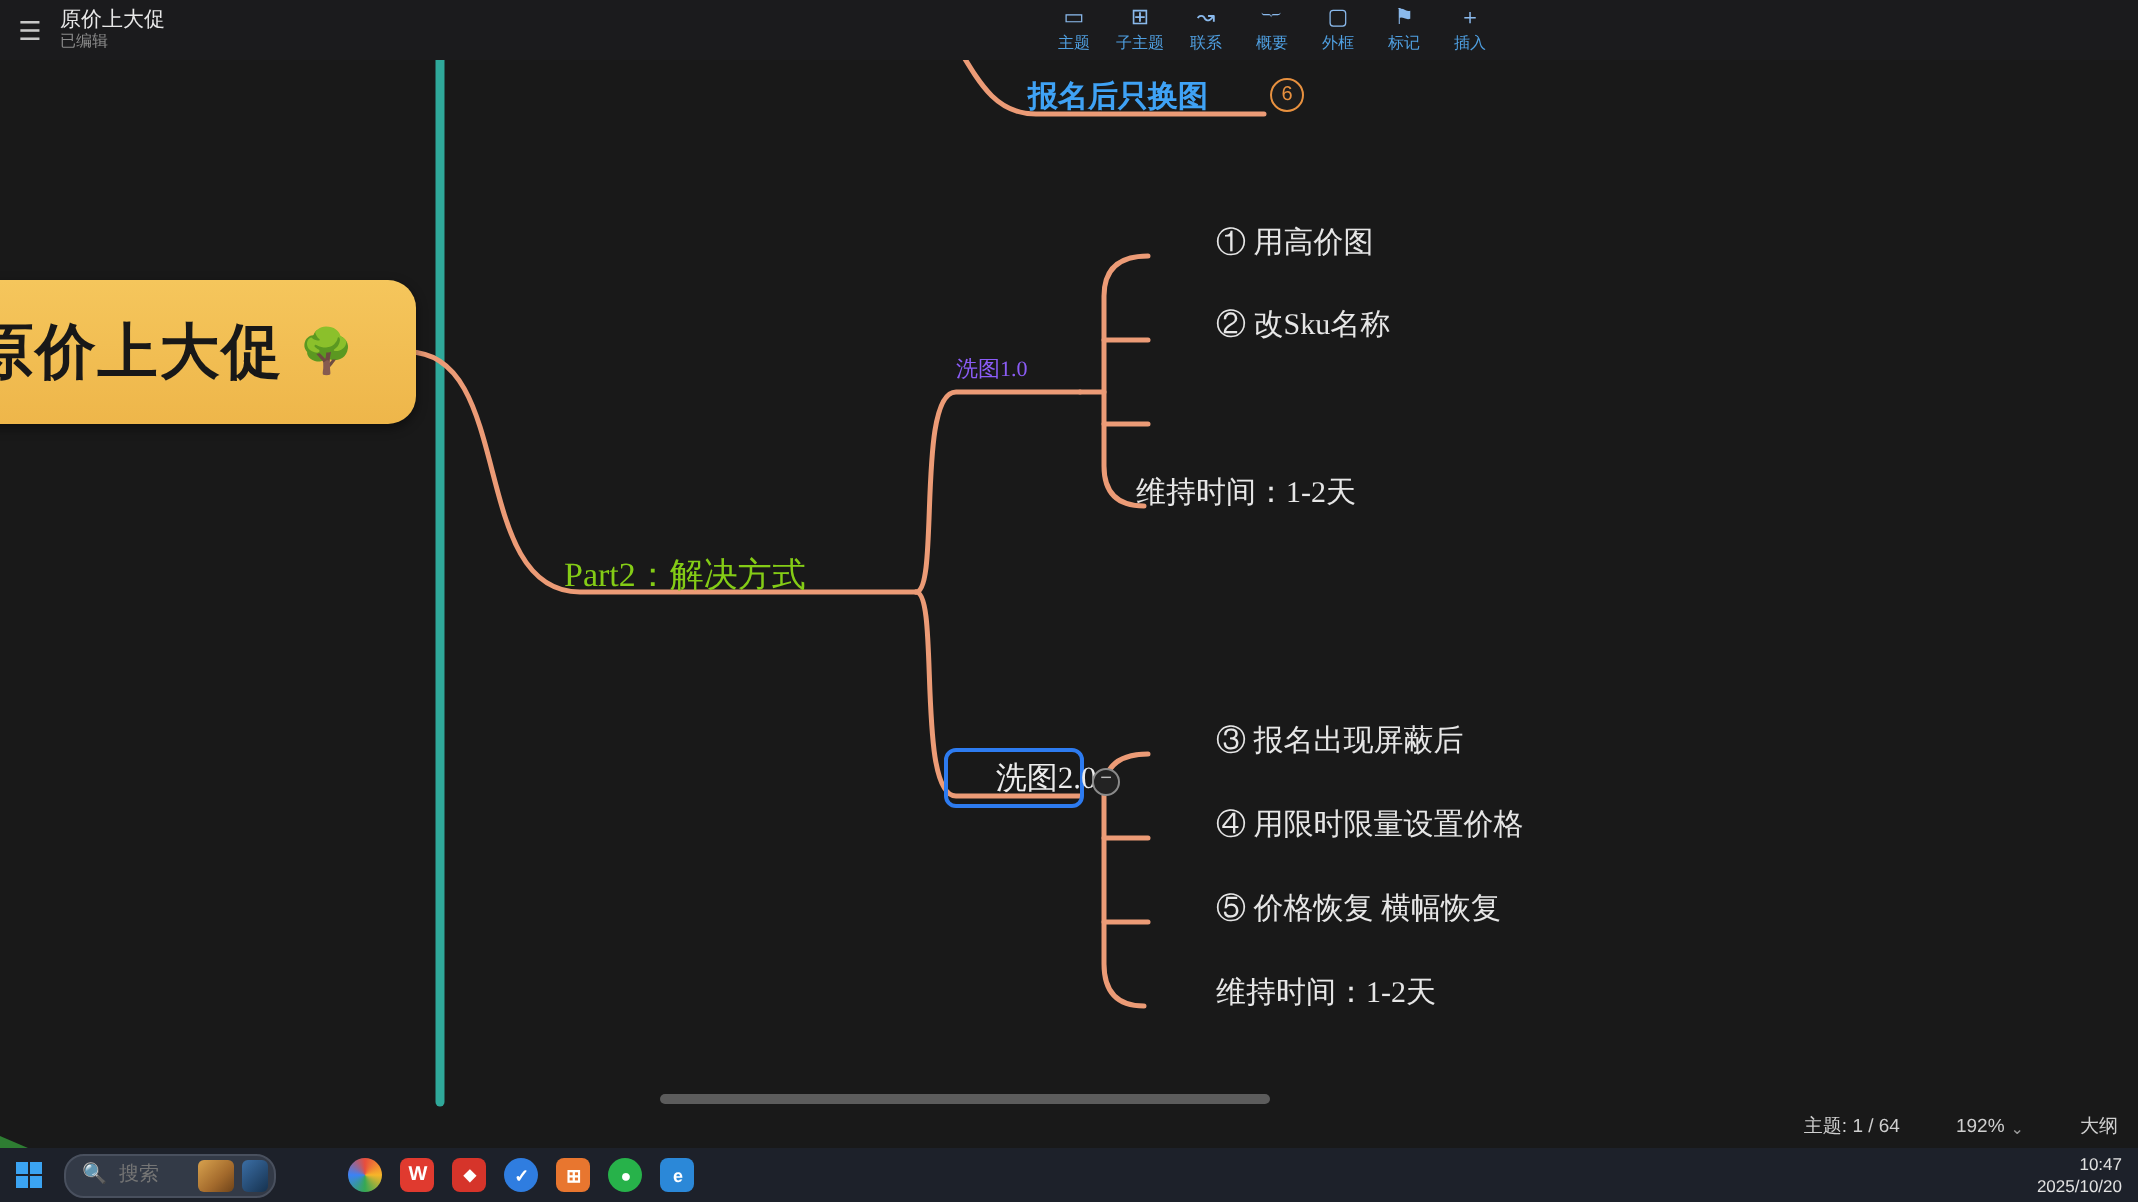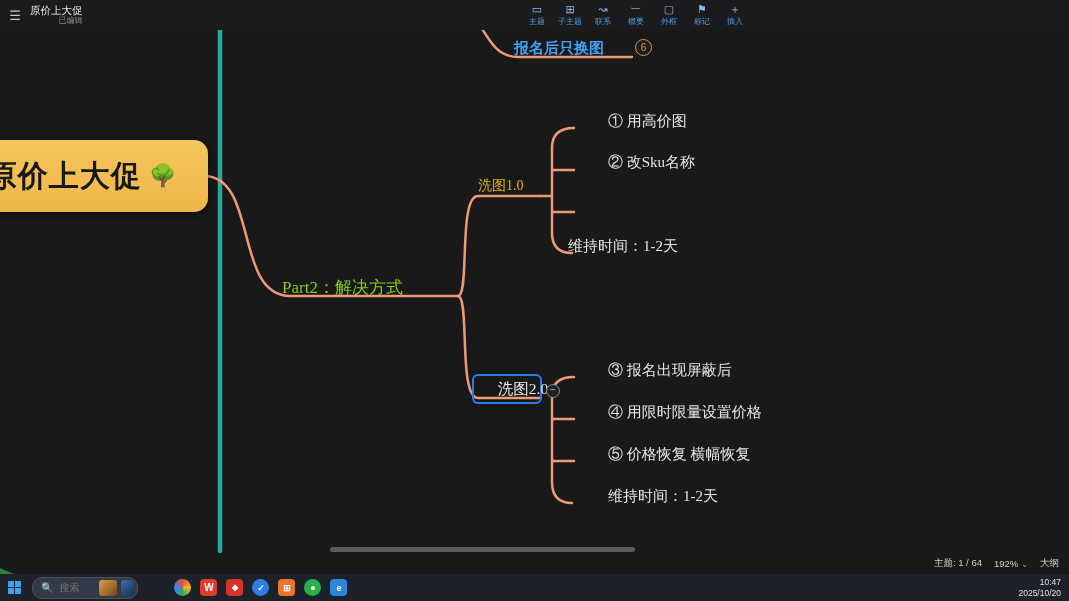--- a/index.html
+++ b/index.html
@@ -5,21 +5,21 @@
   html,body{margin:0;padding:0;background:#111;}
   .app{position:relative;width:1069px;height:601px;background:#191919;overflow:hidden;
        font-family:"Liberation Sans",sans-serif;-webkit-font-smoothing:antialiased;}
 
   
   .titlebar{position:absolute;top:0;left:0;right:0;height:30px;background:#1b1b1d;
             display:flex;align-items:center;z-index:30;}
   .menu-btn{width:30px;text-align:center;color:#c8c8c8;font-size:13px;cursor:pointer;}
   .doc-info{display:flex;flex-direction:column;line-height:1.15;}
   .doc-title{font-size:10.5px;color:#e8e8e8;}
-  .doc-sub{font-size:8px;color:#8b8b8b;text-align:right;}
+  .doc-sub{font-size:8px;color:#8b8b8b;}
   .toolbar{position:absolute;left:522px;top:2px;display:flex;gap:3px;}
   .tb-item{min-width:26px;display:flex;flex-direction:column;align-items:center;gap:1px;cursor:pointer;padding:1px 2px;}
   .tb-icon{font-size:11px;color:#8ab9ec;line-height:12px;height:12px;}
   .tb-label{font-size:8px;color:#4f9fe0;white-space:nowrap;}
 
   
   .canvas{position:absolute;top:30px;left:0;width:1069px;height:544px;background:#191919;overflow:hidden;}
   svg.links{position:absolute;left:0;top:0;width:1069px;height:544px;pointer-events:none;}
 
   .root-node{position:absolute;left:-44px;top:110px;width:252px;height:72px;
@@ -28,39 +28,39 @@
              box-shadow:0 2px 6px rgba(0,0,0,.45);}
   .root-label{font-size:30px;font-weight:800;color:#181818;font-family:"Liberation Serif",serif;letter-spacing:1px;}
   .root-emoji{font-size:22px;}
 
   .map-text{font-family:"Liberation Serif",serif;white-space:nowrap;cursor:pointer;}
   .top-branch{position:absolute;left:514px;top:9px;font-size:15px;font-weight:700;color:#3fa2f5;}
   .badge{position:absolute;left:635px;top:9px;width:17px;height:17px;border-radius:50%;
          border:1.5px solid #e8913f;color:#e8913f;font-size:10px;display:flex;align-items:center;
          justify-content:center;box-sizing:border-box;cursor:pointer;background:#1d1d1d;}
   .node-part2{position:absolute;left:282px;top:246px;font-size:17px;color:#84cc16;}
-  .node-b1{position:absolute;left:478px;top:147px;font-size:14px;color:#eab308;}
+  .node-b1{position:absolute;left:478px;top:147px;font-size:11px;color:#8b5cf6;}
   .node-b2{position:absolute;left:472px;top:344px;width:70px;height:30px;border:2px solid #2d7bf0;
            border-radius:6px;display:flex;align-items:center;justify-content:center;
            font-size:15.5px;color:#ececec;box-sizing:border-box;padding-left:32px;}
   .collapse{position:absolute;left:546px;top:354px;width:14px;height:14px;border-radius:50%;
             border:1.5px solid #8a8a8a;background:#232323;color:#bbb;font-size:10px;
             line-height:10px;text-align:center;box-sizing:border-box;cursor:pointer;z-index:5;}
   .child{position:absolute;left:608px;font-size:15px;color:#e6e6e6;}
   .c10-0{top:82px;}  .c10-1{top:123px;}  .c10-2{top:165px;}  .c10-3{top:207px;left:568px;}
   .c20-0{top:331px;} .c20-1{top:373px;} .c20-2{top:415px;} .c20-3{top:457px;}
 
   .watermark{position:absolute;left:746px;top:388px;font-size:34px;font-weight:700;
              letter-spacing:10px;color:#9b9b9b;opacity:.5;white-space:nowrap;}
   .hscroll{position:absolute;left:330px;top:517px;width:305px;height:5px;border-radius:3px;
            background:#5c5c5c;cursor:pointer;}
   .artifact{position:absolute;left:0;top:538px;width:14px;height:6px;background:#2e7d32;
             clip-path:polygon(0 0,100% 100%,0 100%);}
 
-  .status{position:absolute;right:10px;bottom:4px;display:flex;align-items:center;gap:12px;
+  .status{position:absolute;right:10px;bottom:4px;display:flex;align-items:center;gap:28px;
           font-size:9.5px;color:#cfcfcf;}
   .status .zoom{display:flex;align-items:flex-end;gap:3px;cursor:pointer;}
   .chev{font-size:8px;color:#9a9a9a;}
 
   
   .taskbar{position:absolute;left:0;right:0;bottom:0;height:27px;background:#1d212a;
            display:flex;align-items:center;padding:0 8px;box-sizing:border-box;gap:10px;z-index:40;}
   .start{width:14px;height:14px;display:grid;grid-template-columns:6px 6px;grid-template-rows:6px 6px;
          gap:1px;cursor:pointer;}
   .start span{background:#3ba4f2;display:block;}

